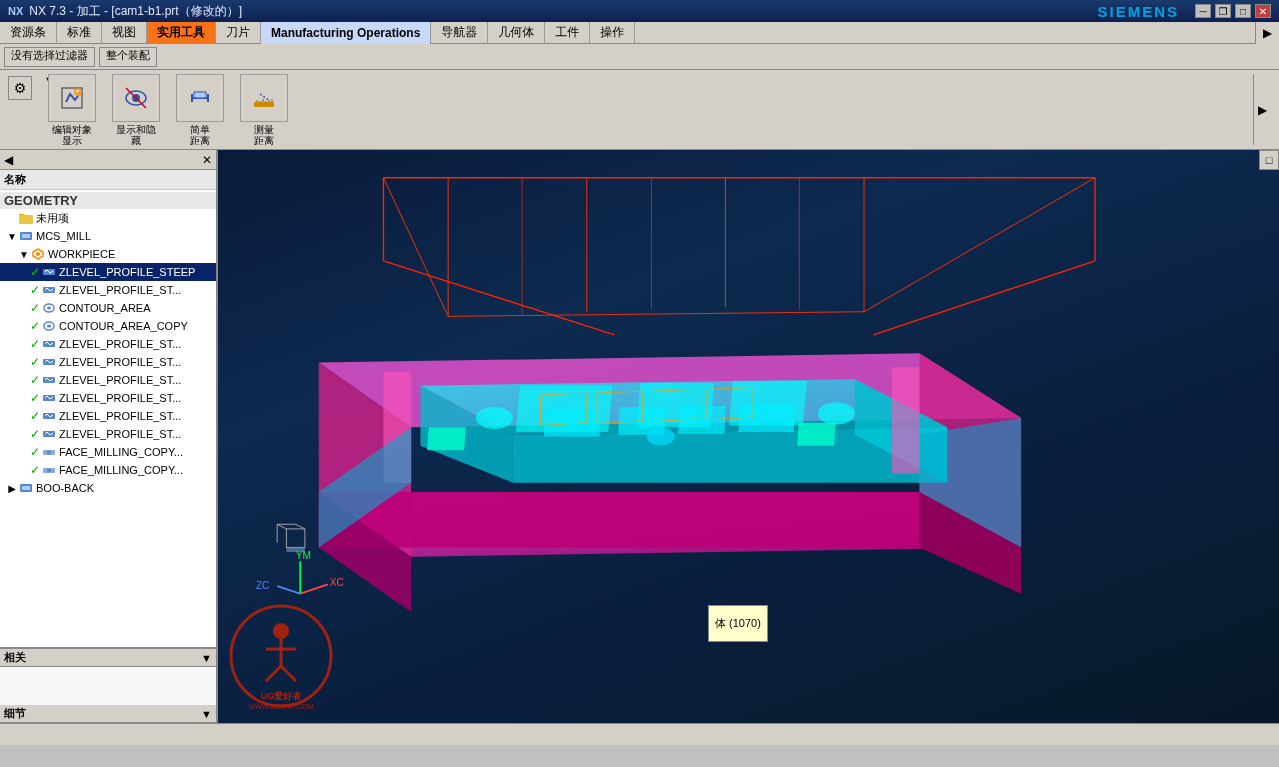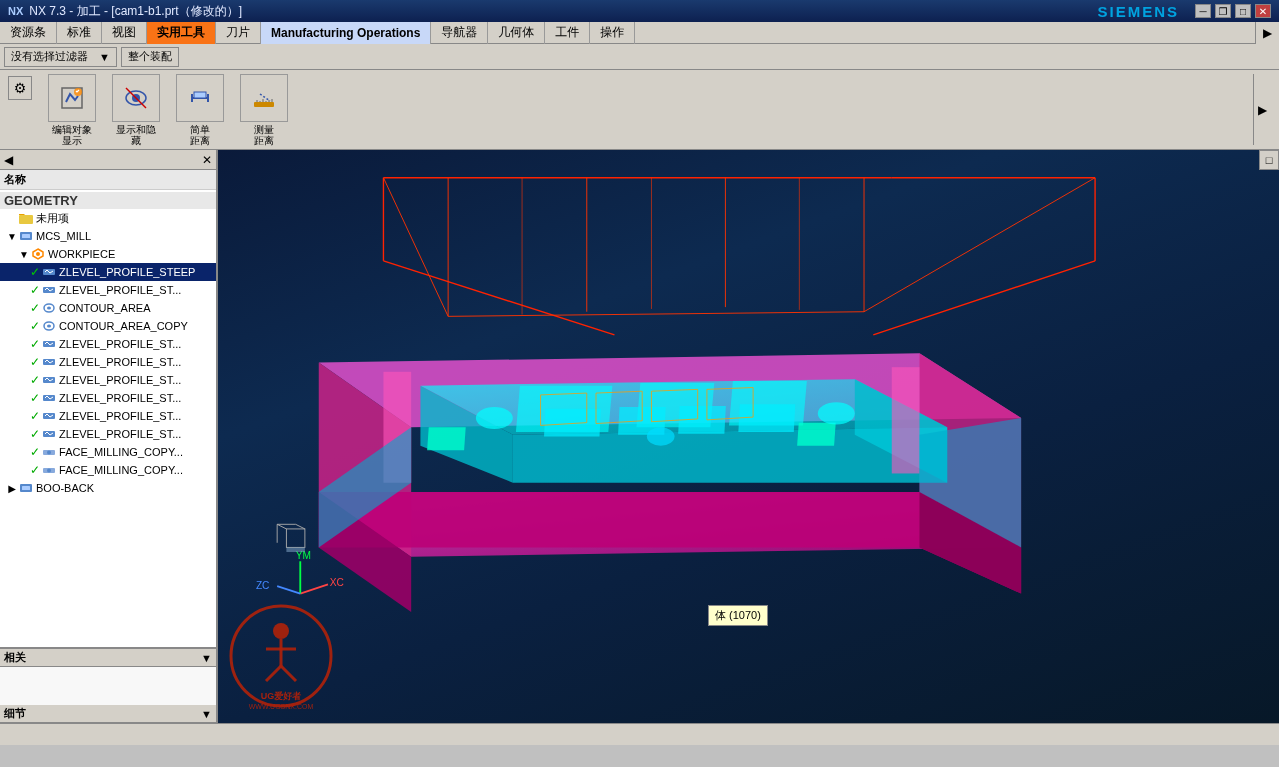--- a/index.html
+++ b/index.html
@@ -49,21 +49,21 @@
       padding: 2px 4px;
       gap: 4px;
     }
     .filter-btn {
       height: 20px;
       background: #d4d0c8;
       border: 1px solid #888;
       padding: 0 6px;
       font-size: 11px;
       cursor: pointer;
-      display: flex; align-items: center; gap: 11px;
+      display: flex; align-items: center; gap: 11px; flex-direction: column;
     }
     .toolbar-tab {
       height: 22px;
       padding: 0 10px;
       display: flex; align-items: center;
       font-size: 12px;
       cursor: pointer;
       border-right: 1px solid #999;
       white-space: nowrap;
     }
@@ -224,21 +224,21 @@
       width: 100px;
       height: 100px;
       opacity: 0.85;
     }
 
     
     .viewport-tooltip {
       position: absolute;
       background: #ffffcc;
       border: 1px solid #888;
-      padding: 2px 6px;
+      padding: 10px 6px;
       font-size: 11px;
       pointer-events: none;
     }
 
     
     #toolbar-right-arrow {
       margin-left: auto;
       width: 24px; height: 22px;
       background: #d4d0c8;
       border-left: 1px solid #888;

